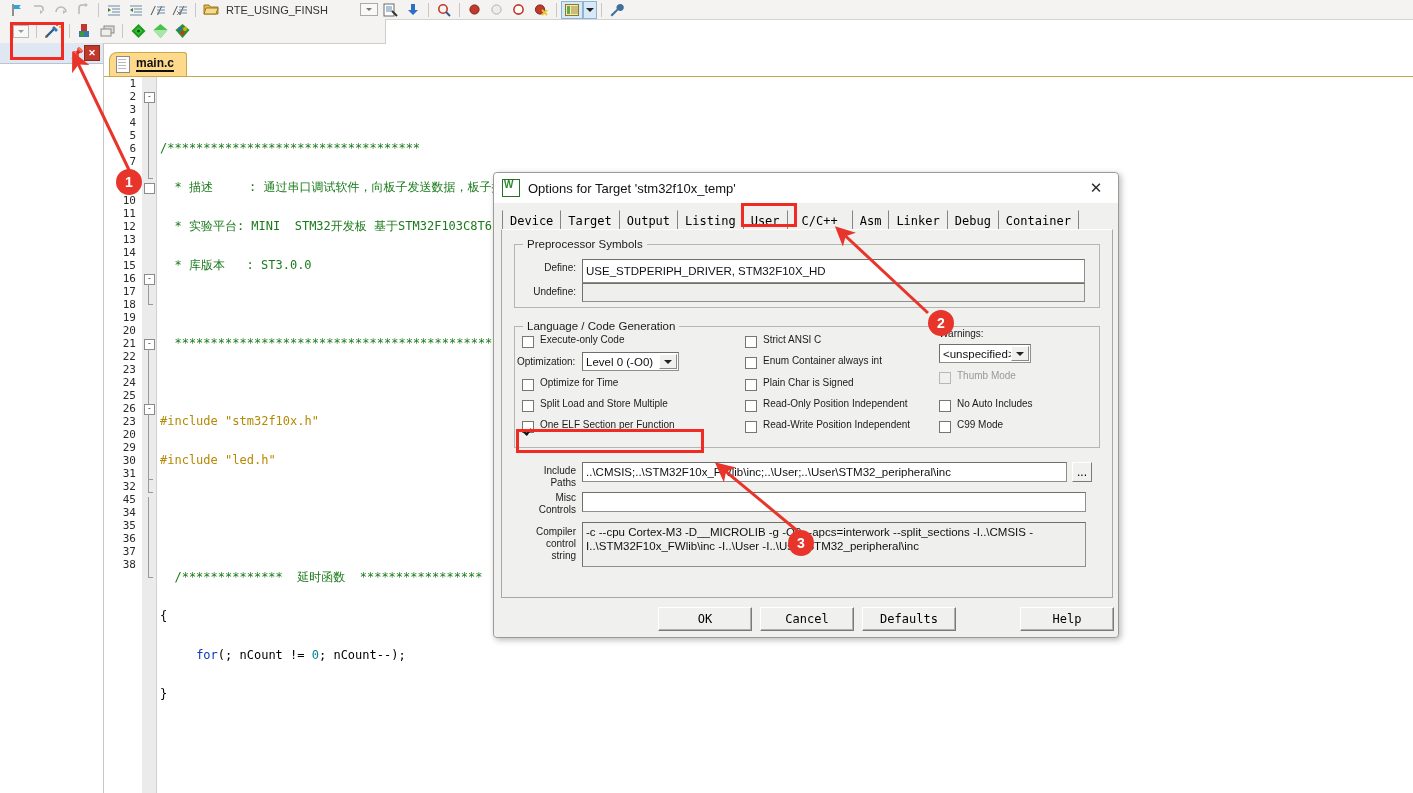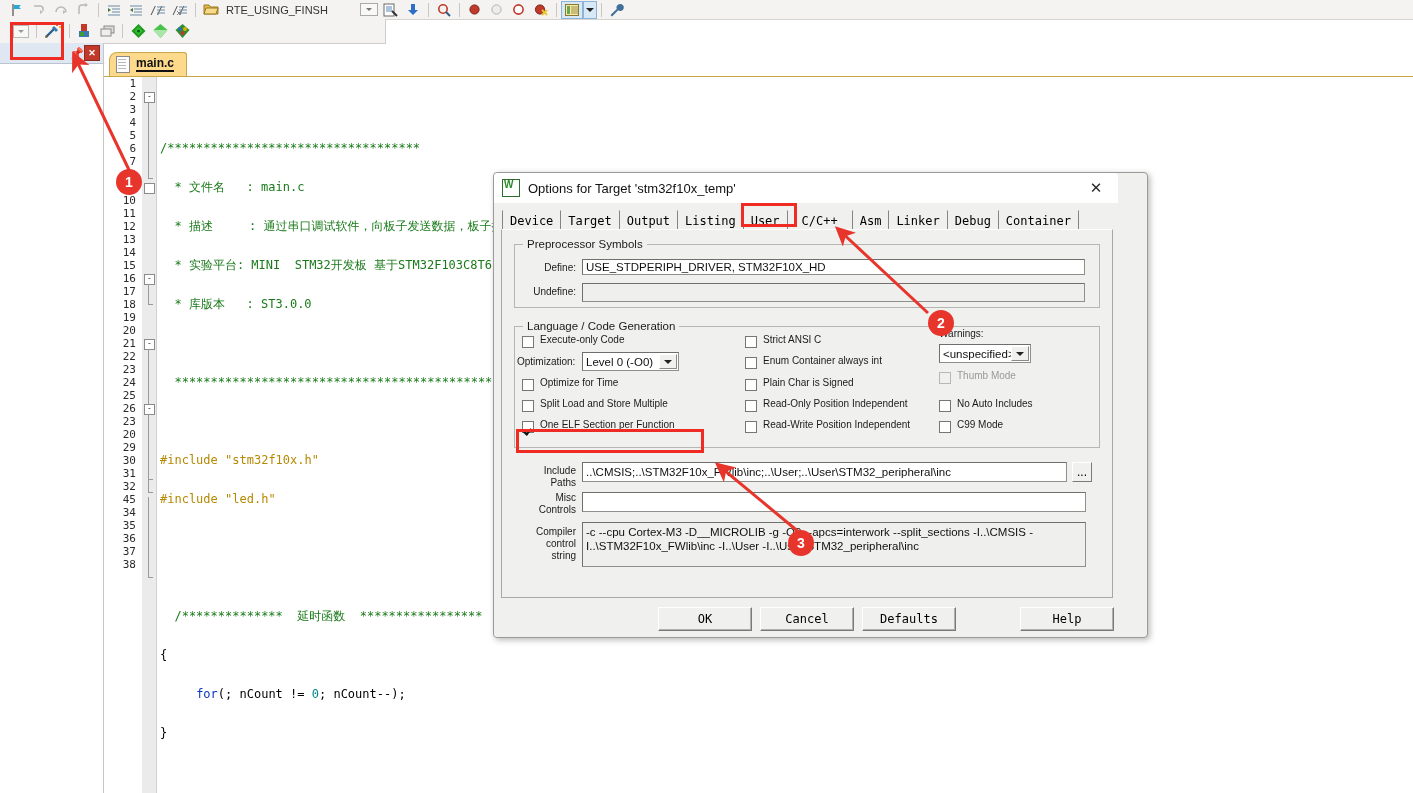--- a/index.html
+++ b/index.html
@@ -108,21 +108,20 @@
   }
   .fold-line { position:absolute; width:1px; background:#9a9a9a; }
   .fold-tick { position:absolute; height:1px; width:5px; background:#9a9a9a; }
 
   
   #dialog {
     position:absolute; left:493px; top:172px; width:624px; height:464px;
     background:#f0f0ee; border:1px solid #9a9a96;
     box-shadow:2px 2px 6px rgba(0,0,0,0.28);
     border-radius:4px;
-    padding-left:29px;
   }
   #dlg-title {
     position:absolute; left:0; top:0; width:624px; height:30px;
     background:#ffffff; border-top-left-radius:4px; border-top-right-radius:4px;
     display:flex; align-items:center;
   }
   #dlg-icon {
     width:16px; height:16px; margin-left:8px; margin-right:8px; flex:none;
     background:#ffffff; border:1px solid #2a6e2a; position:relative;
   }
@@ -503,21 +502,20 @@
         <div class="fold-line" style="left:6px; top:337px; height:65px;"></div>
         <div class="fold-tick" style="left:6px; top:402px;"></div>
 
         <div class="fold-line" style="left:6px; top:420px; height:80px;"></div>
         <div class="fold-tick" style="left:6px; top:500px;"></div>
       </div>
 
       <div id="code-lines">
         <div class="cl"></div>
         <div class="cl cmt">/***********************************</div>
-        <div class="cl cmt">  * 文件名   : main.c</div>
         <div class="cl cmt">  * 描述     : 通过串口调试软件，向板子发送数据，板子接收到数据后，立即回传给电脑。</div>
         <div class="cl cmt">  * 实验平台: MINI  STM32开发板 基于STM32F103C8T6</div>
         <div class="cl cmt">  * 库版本   : ST3.0.0</div>
         <div class="cl"></div>
         <div class="cl cmt">  ***********************************************************/</div>
         <div class="cl"></div>
         <div class="cl"><span class="pp">#include</span> <span class="str">"stm32f10x.h"</span></div>
         <div class="cl"><span class="pp">#include</span> <span class="str">"led.h"</span></div>
         <div class="cl"></div>
         <div class="cl"></div>
@@ -564,21 +562,21 @@
         <div class="dtab">Debug</div>
         <div class="dtab">Container</div>
       </div>
 
       <div id="tabpage">
 
         <div class="group" style="left:12px; top:14px; width:584px; height:62px;">
           <div class="group-title">Preprocessor Symbols</div>
         </div>
         <div class="lbl right" style="left:18px; top:32px; width:56px;">Define:</div>
-        <div class="tin" style="left:80px; top:29px; width:503px; height:16px;">USE_STDPERIPH_DRIVER, STM32F10X_HD</div>
+        <div class="tin" style="left:80px; top:29px; width:503px; height:24px;">USE_STDPERIPH_DRIVER, STM32F10X_HD</div>
         <div class="lbl right" style="left:12px; top:56px; width:62px;">Undefine:</div>
         <div class="tin ro" style="left:80px; top:53px; width:503px; height:19px;"></div>
 
         <div class="group" style="left:12px; top:96px; width:584px; height:120px;">
           <div class="group-title">Language / Code Generation</div>
         </div>
 
         <div class="cb" style="left:20px; top:106px;"></div>
         <div class="lbl" style="left:38px; top:104px;">Execute-only Code</div>
 

